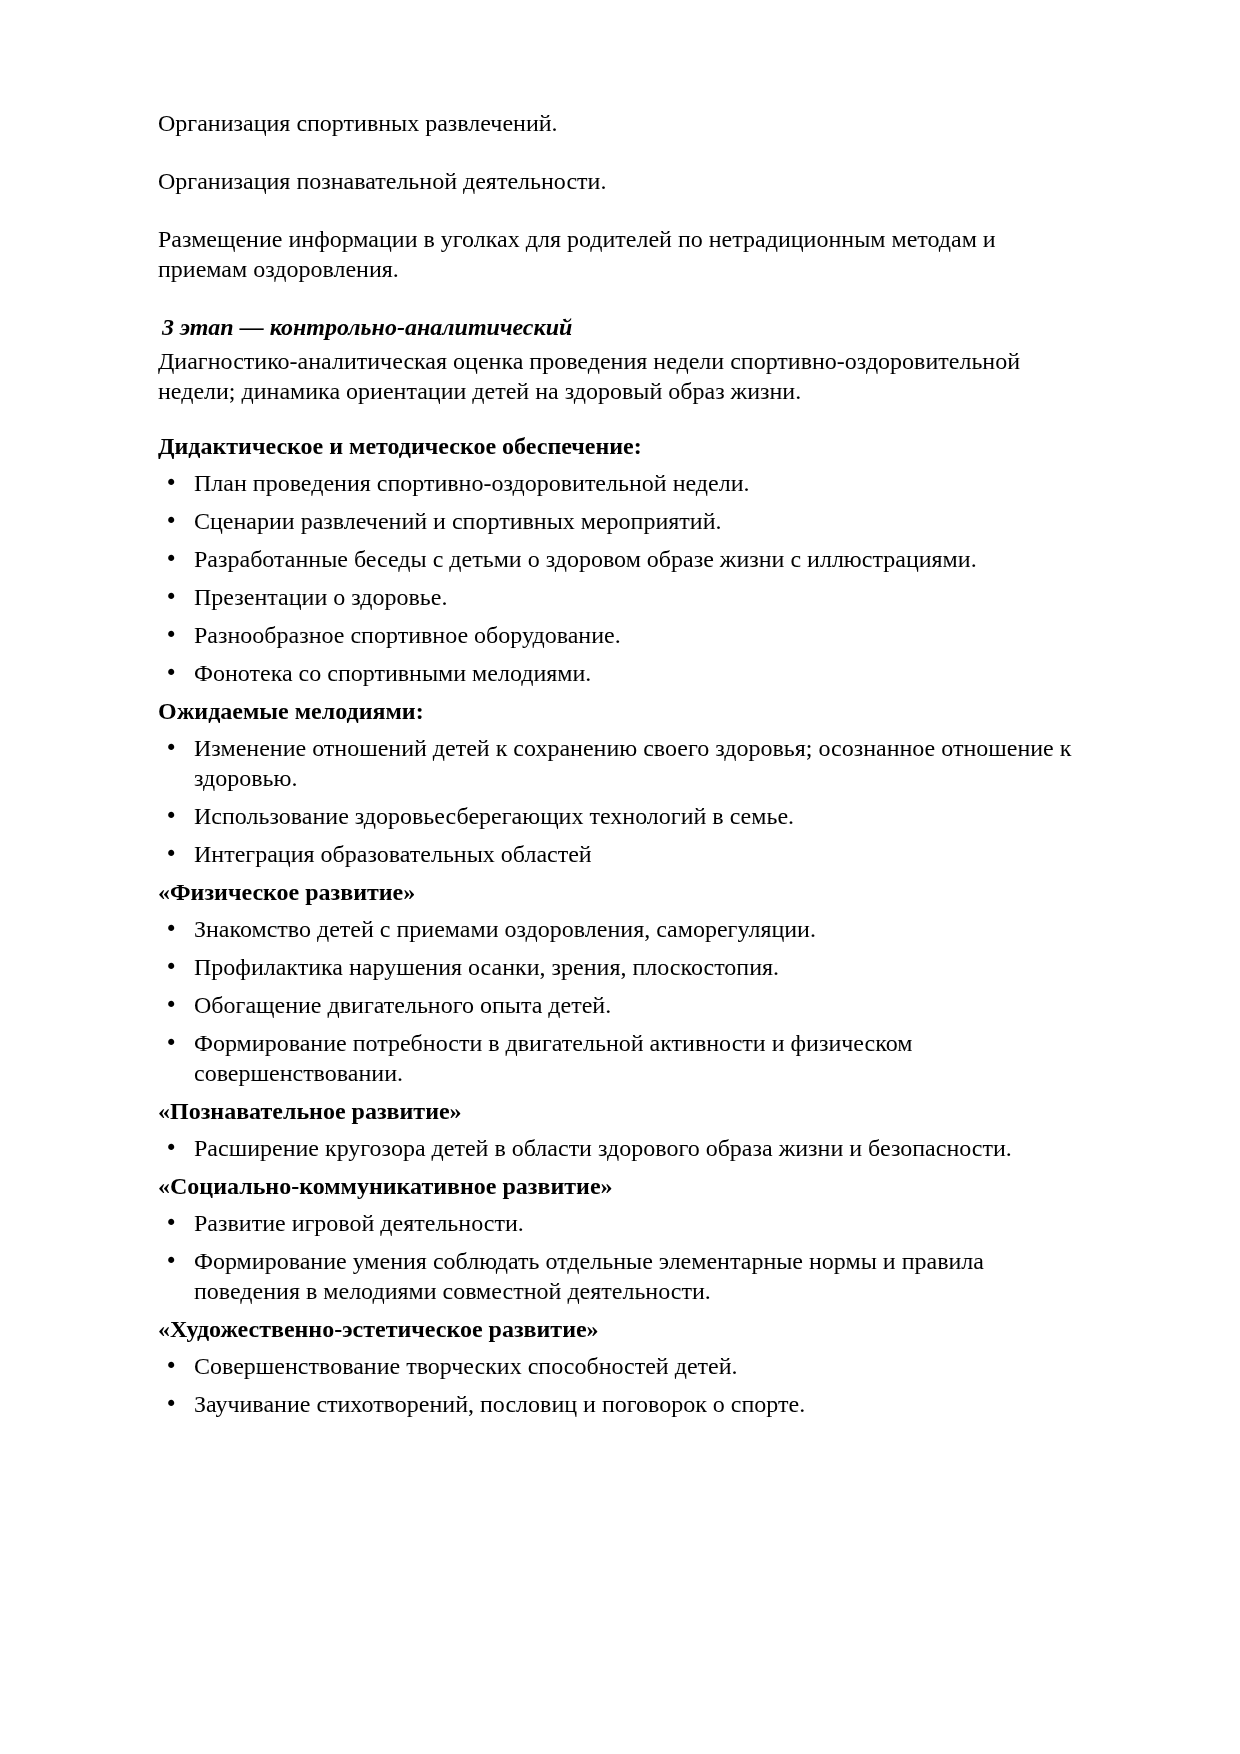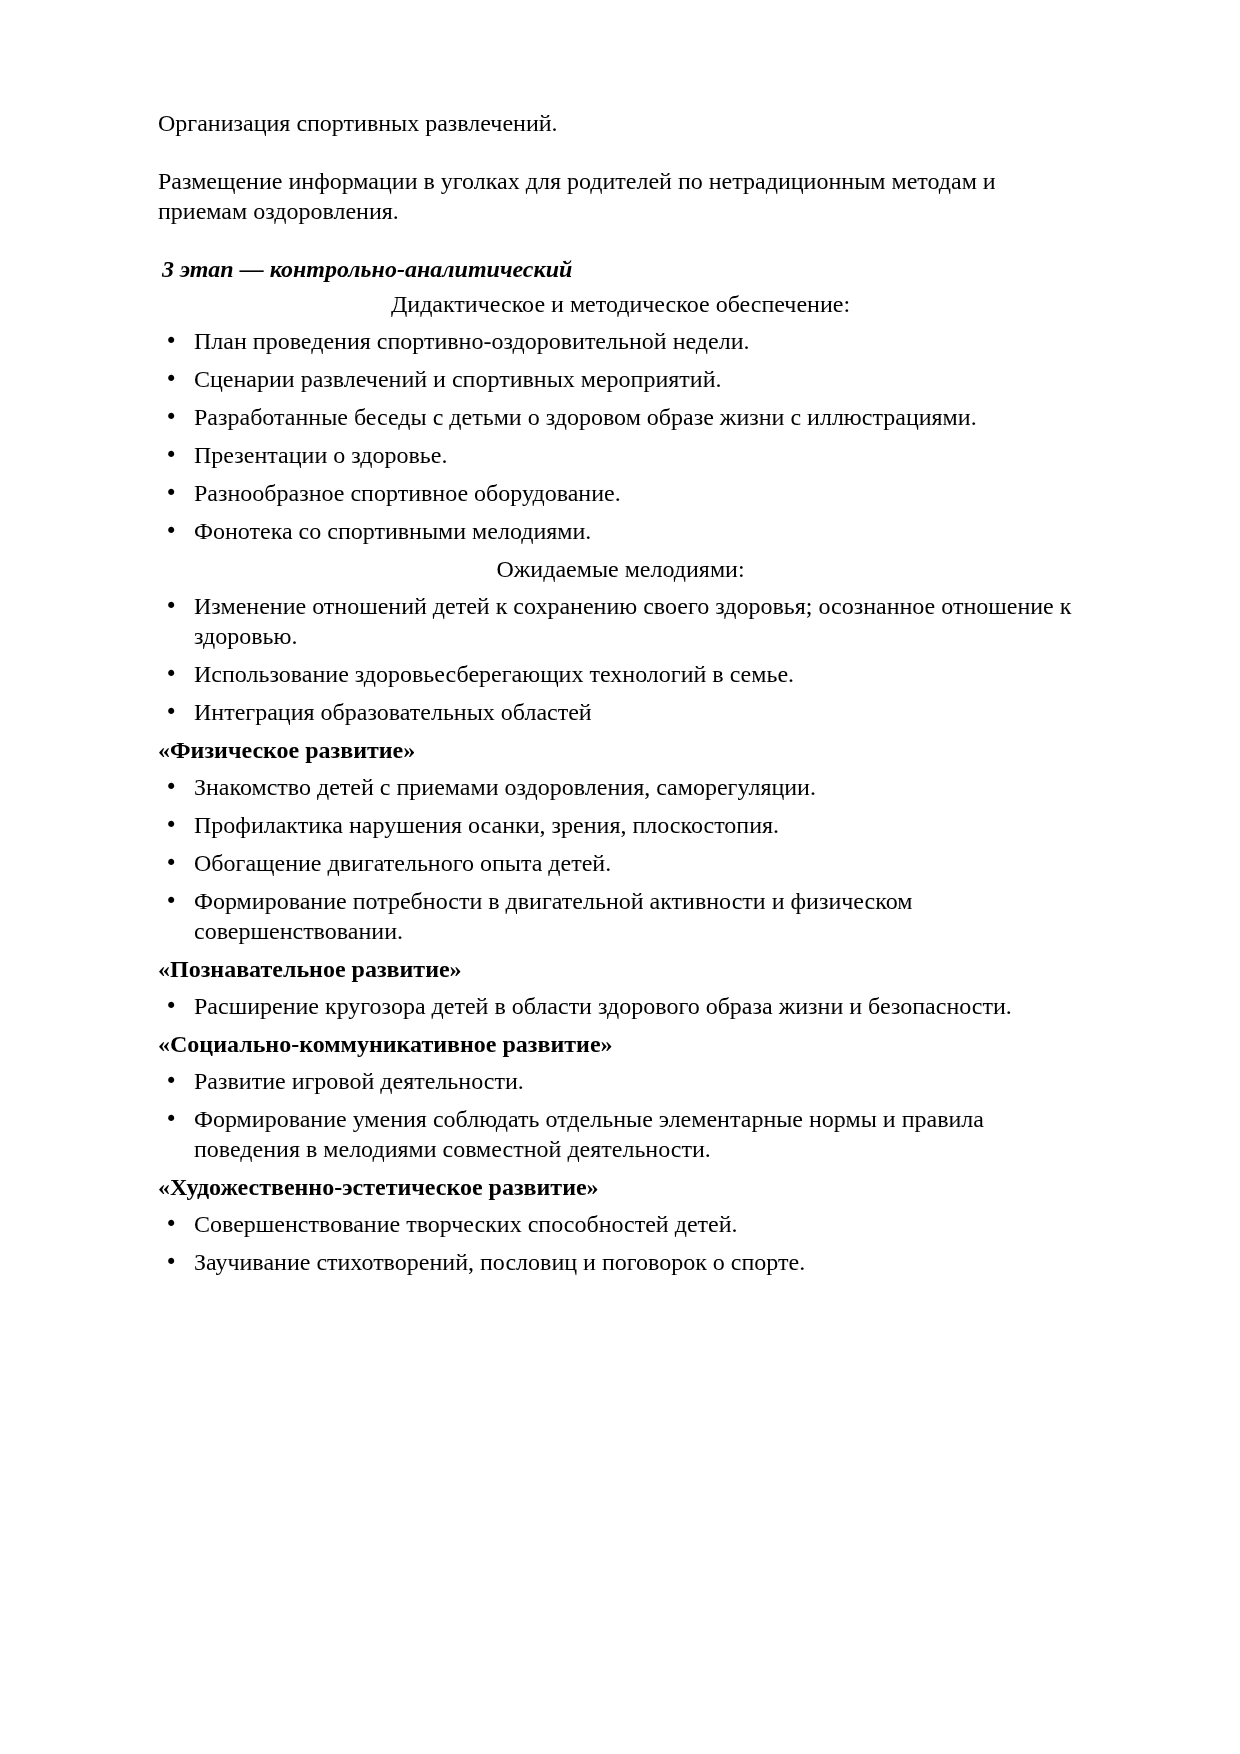--- a/index.html
+++ b/index.html
@@ -27,23 +27,22 @@
   .h-bi {
     font-weight: bold;
     font-style: italic;
     margin: 4px;
   }
   .h-bi-section {
     font-weight: bold;
     margin: 5px 0 7px 0;
   }
   .h-b {
-    font-weight: normal;
+    font-weight: bold;
     margin: 5px 0 7px 0;
-    text-align: center;
   }
   .p-after-head {
     margin: 0 0 25px 0;
   }
   .list {
     margin: 0;
   }
   .li {
     display: flex;
     align-items: flex-start;
@@ -61,24 +60,26 @@
     flex: 1 1 auto;
   }
 </style>
 </head>
 <body>
 
 <div class="page">
 
   <p class="para">Организация спортивных развлечений.</p>
 
+  <p class="para">Организация познавательной деятельности.</p>
 
   <p class="para">Размещение информации в уголках для родителей по нетрадиционным методам и приемам оздоровления.</p>
 
   <p class="h-bi">3 этап — контрольно-аналитический</p>
+  <p class="p-after-head">Диагностико-аналитическая оценка проведения недели спортивно-оздоровительной недели; динамика ориентации детей на здоровый образ жизни.</p>
 
   <p class="h-b">Дидактическое и методическое обеспечение:</p>
   <div class="list">
     <div class="li">
       <span class="dot">•</span>
       <span class="li-text">План проведения спортивно-оздоровительной недели.</span>
     </div>
     <div class="li">
       <span class="dot">•</span>
       <span class="li-text">Сценарии развлечений и спортивных мероприятий.</span>

